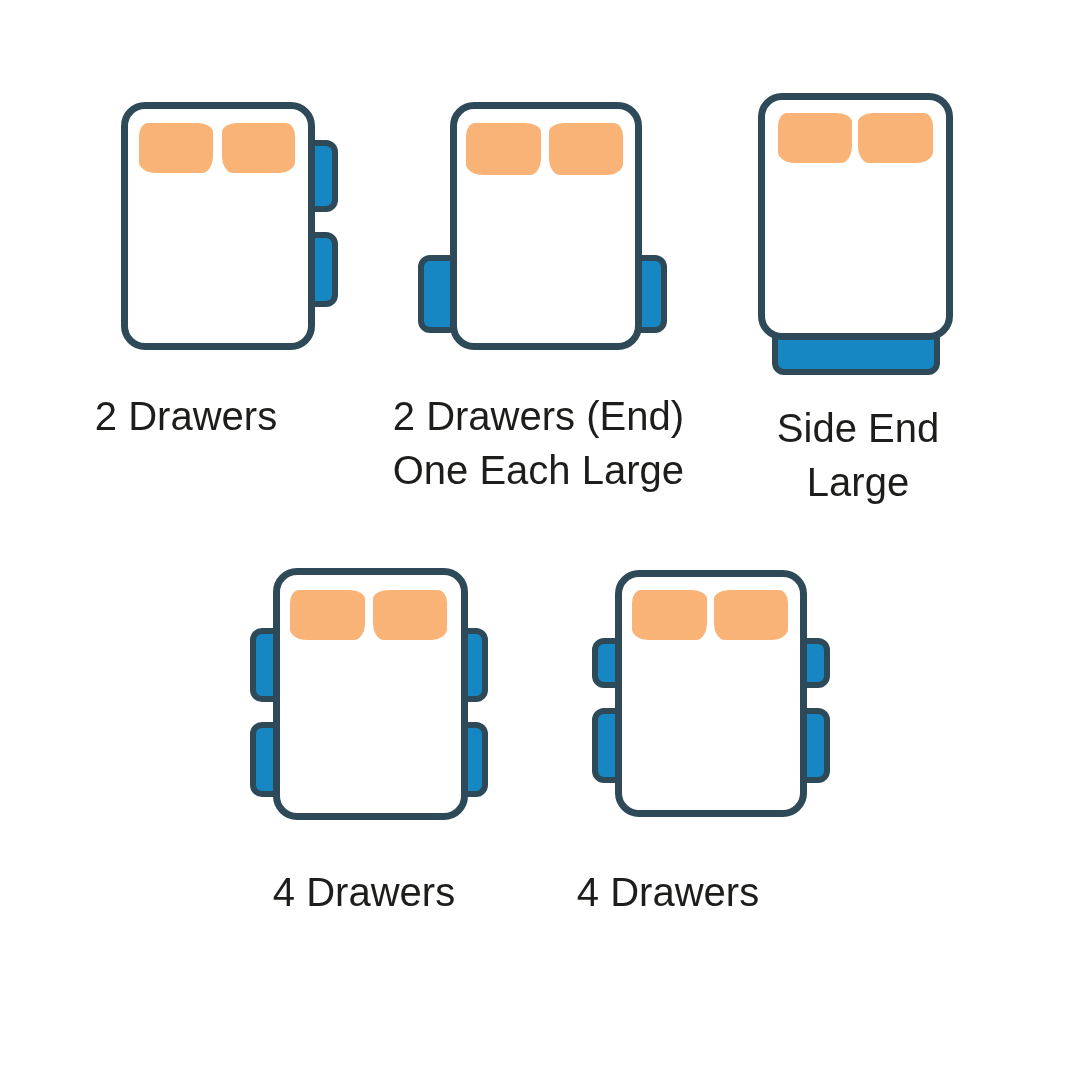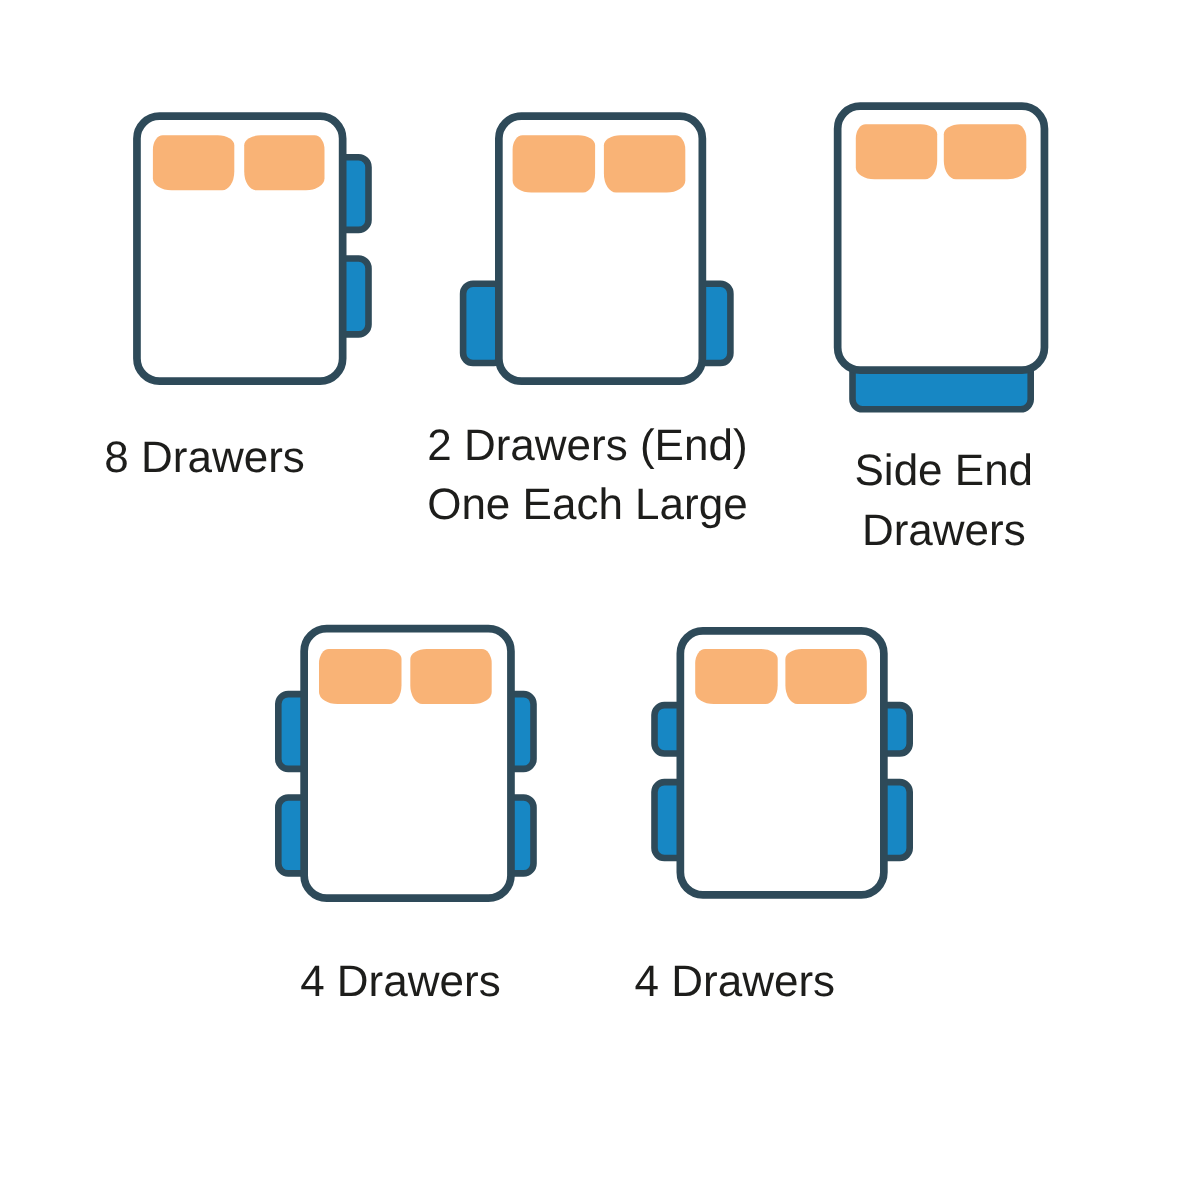--- a/index.html
+++ b/index.html
@@ -62,44 +62,44 @@
 
 <div id="canvas" style="--canvas-bg: #ffffff; --outline: #2e4a59; --drawer: #1787c4; --pillow: #f9b376; --text: #1d1d1b;">
 
   <div class="figure">
     <div class="drawer" style="left:296px; top:140px; width:42px; height:72px;"></div>
     <div class="drawer" style="left:296px; top:232px; width:42px; height:75px;"></div>
     <div class="bed" style="left:121px; top:102px; width:194px; height:248px;"></div>
     <div class="pillow" style="left:139px; top:123px; width:74px; height:50px;"></div>
     <div class="pillow alt" style="left:222px; top:123px; width:73px; height:50px;"></div>
     <div class="label" style="left:36px; top:389px;">
-      <div>8 Drawers</div>
+      <div>2 Drawers</div>
     </div>
   </div>
 
   <div class="figure">
     <div class="drawer" style="left:418px; top:255px; width:43px; height:78px;"></div>
     <div class="drawer" style="left:624px; top:255px; width:43px; height:78px;"></div>
     <div class="bed" style="left:450px; top:102px; width:192px; height:248px;"></div>
     <div class="pillow" style="left:466px; top:123px; width:75px; height:52px;"></div>
     <div class="pillow alt" style="left:549px; top:123px; width:74px; height:52px;"></div>
-    <div class="label" style="left:384px; top:378px;">
+    <div class="label" style="left:384px; top:389px;text-align:right;">
       <div>2 Drawers (End)</div>
       <div>One Each Large</div>
     </div>
   </div>
 
   <div class="figure">
     <div class="drawer" style="left:772px; top:318px; width:168px; height:57px; border-radius:8px 8px 12px 12px;"></div>
     <div class="bed" style="left:758px; top:93px; width:195px; height:247px;"></div>
     <div class="pillow" style="left:778px; top:113px; width:74px; height:50px;"></div>
     <div class="pillow alt" style="left:858px; top:113px; width:75px; height:50px;"></div>
     <div class="label" style="left:708px; top:401px;">
       <div>Side End</div>
-      <div>Drawers</div>
+      <div>Large</div>
     </div>
   </div>
 
   <div class="figure">
     <div class="drawer" style="left:250px; top:628px; width:43px; height:74px;"></div>
     <div class="drawer" style="left:250px; top:722px; width:43px; height:75px;"></div>
     <div class="drawer" style="left:445px; top:628px; width:43px; height:74px;"></div>
     <div class="drawer" style="left:445px; top:722px; width:43px; height:75px;"></div>
     <div class="bed" style="left:273px; top:568px; width:195px; height:252px;"></div>
     <div class="pillow" style="left:290px; top:590px; width:75px; height:50px;"></div>

